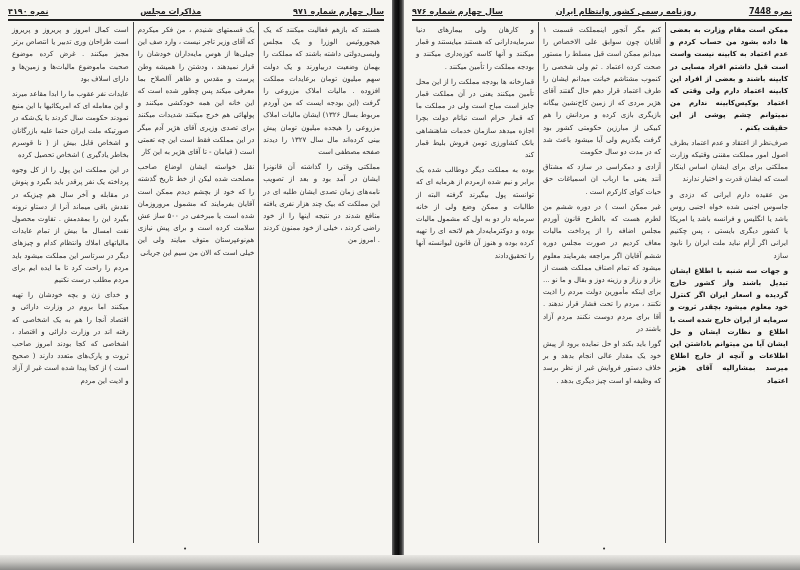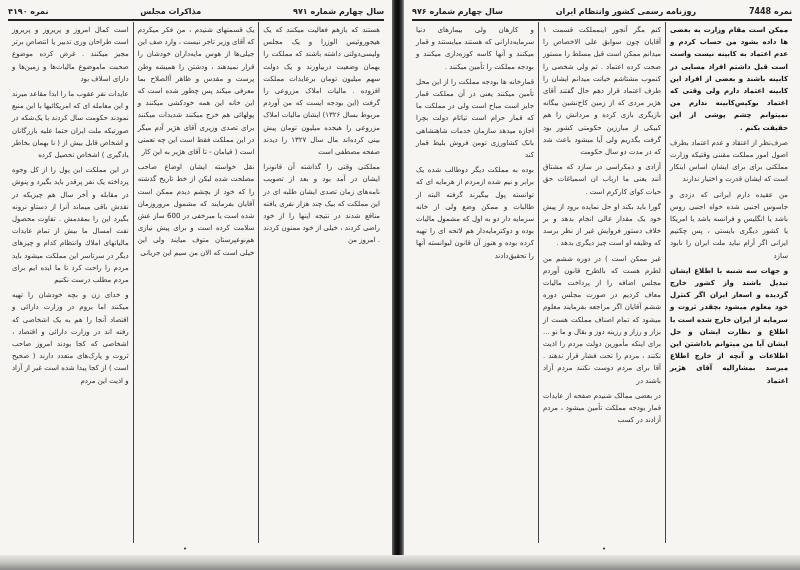--- a/index.html
+++ b/index.html
@@ -26,21 +26,21 @@
   }
   .bottom-edge {
     position:absolute; left:0; top:555px; width:800px; height:15px;
     background:linear-gradient(to bottom,#e8e7e3 0%,#c9c8c4 45%,#8a8a88 100%);
   }
   .header {
     position:absolute; left:8px; right:8px; top:4px; height:14px;
     direction:rtl; display:flex; justify-content:space-between; align-items:center;
     font-size:8px; font-weight:bold; color:#222;
   }
-  .header .hcell { white-space:nowrap; }
+  .header .hcell { white-space:nowrap;text-decoration:underline; }
   .rule {
     position:absolute; left:8px; right:8px; top:19px; height:2px; background:#222;
   }
   .cols {
     position:absolute; left:8px; right:8px; top:22px; bottom:12px;
     display:flex; direction:rtl;
   }
   .col {
     flex:1; direction:rtl; text-align:justify;
     font-size:7px; line-height:12.2px; color:#2a2a2a;
@@ -70,25 +70,25 @@
       <span class="hcell">نمره ۴۱۹۰</span>
     </div>
     <div class="rule"></div>
     <div class="cols">
       <div class="col">
         <p>هستند که بازهم فعالیت میکنند که یک هیجوروئیس الوزرا و یک مجلس ولیسی‌دولتی داشته باشند که مملکت را بهمان وضعیت دربیاورند و یک دولت سهم میلیون تومان برعایدات مملکت افزوده . مالیات املاک مزروعی را گرفت (این بودجه ایست که من آوردم مربوط بسال ۱۳۲۶) ایشان مالیات املاک مزروعی را هیجده میلیون تومان پیش بینی کرده‌اند مال سال ۱۳۲۷ را دیدند صفحه مصطفی است</p>
         <p>مملکتی وقتی را گذاشته آن قانونرا ایشان در آمد بود و بعد از تصویب نامه‌های زمان تصدی ایشان طلبه ای در این مملکت که بیک چند هزار نفری یافته منافع شدند در نتیجه اینها را از خود راضی کردند ، خیلی از خود ممنون کردند . امروز من</p>
       </div>
       <div class="col">
         <p>یک قسمتهای شنیدم ، من فکر میکردم که آقای وزیر تاجر نیست ، وارد صف این جیلی‌ها از هوس مایه‌داران خودشان را قرار نمیدهند ، ودشتن را همیشه وطن پرست و مقدس و ظاهر آالصلاح بما معرفی میکند پس چطور شده است که این خانه این همه خودکشی میکنند و پولهائی هم خرج میکنند شدیدات میکنند برای تصدی وزیری آقای هژیر آدم میگر در این مملکت فقط است این چه تعمتی است ( قیامان - تا آقای هژیر به این کار</p>
-        <p>نقل خواسته ایشان اوضاع صاحب مصلحت شده لیکن از خط تاریخ گذشته را که خود از بچشم دیدم ممکن است آقایان بفرمایند که مشمول مروروزمان شده است یا مبرخفی در 600 ساز عش سلامت کرده است و برای پیش نیازی هم‌نوعپرستان متوف میایند ولی این خیلی است که الان من سیم این جریانی</p>
+        <p>نقل خواسته ایشان اوضاع صاحب مصلحت شده لیکن از خط تاریخ گذشته را که خود از بچشم دیدم ممکن است آقایان بفرمایند که مشمول مروروزمان شده است یا مبرخفی در ۵۰۰ ساز عش سلامت کرده است و برای پیش نیازی هم‌نوعپرستان متوف میایند ولی این خیلی است که الان من سیم این جریانی</p>
       </div>
       <div class="col">
         <p>است کمال امروز و پریروز و پریروز است طراحان وری تدبیر یا انتصاص برتر مجیز میکنند . غرض کرده موضوع صحبت ماموضوع مالیات‌ها و زمین‌ها و دارای اسلاف بود</p>
-        <p>عایدات نفر عقوب ما را ابدا مقاعد میرند و این معامله ای که امریکائیها با این منبع نمودند حکومت سال کردند با یک‌شکه در صورتیکه ملت ایران حتما علیه بازرگانان و اشخاص قابل بیش از ( نا بهمان بخاطر یادگیری ) اشخاص تحصیل کرده</p>
+        <p>عایدات نفر عقوب ما را ابدا مقاعد میرند و این معامله ای که امریکائیها با این منبع نمودند حکومت سال کردند با یک‌شکه در صورتیکه ملت ایران حتما علیه بازرگانان و اشخاص قابل بیش از ( نا قوسرم بخاطر یادگیری ) اشخاص تحصیل کرده</p>
         <p>در این مملکت این پول را از کل وجوه پرداخته یک نفر پرقدر باید بگیرد و پنوش در مقابله و آخر سال هم چیزیکه در نقدش باقی میماند آنرا از دستاو نرونه بگیرد این را بمقدمش . تفاوت محصول نفت امسال ما بیش از تمام عایدات مالیاتهای املاك وانتظام کدام و چیزهای دیگر در سرتاسر این مملکت میشود باید مردم را راحت کرد تا ما ایده ایم برای مردم مطلب درست نکنیم</p>
         <p>و خدای زن و بچه خودشان را تهیه میکنند اما بروم در وزارت دارائی و اقتصاد آنجا را هم به یک اشخاصی که رفته اند در وزارت دارائی و اقتصاد ، اشخاصی که کجا بودند امروز صاحب ثروت و پارک‌های متعدد دارند ( صحیح است ) از کجا پیدا شده است غیر از آزاد و اذیت این مردم</p>
       </div>
     </div>
     <div class="page-num">•</div>
   </div>
 
   <div class="fold"></div>
 
   <div class="page right">
@@ -101,23 +101,22 @@
     <div class="cols">
       <div class="col">
         <p class="bold">ممکن است مقام وزارت به بعضی ها داده بشود من حساب کردم و عدم اعتماد به کابینه نیست واست است قبل داشتم افراد مسایی در کابینه باشند و بعضی از افراد این کابینه اعتماد دارم ولی وقتی که اعتماد بوکیس‌کابینه ندارم من نمیتوانم چشم پوشی از این حقیقت بکنم .</p>
         <p>صرف‌نظر از اعتقاد و عدم اعتماد بطرف اصول امور مملکت مقننی وقتیکه وزارت مملکتی برای برای ایشان اساس اینکار است که ایشان قدرت و اختیار ندارند</p>
         <p>من عقیده دارم ایرانی که دزدی و جاسوس اجنبی شده خواه اجنبی روس باشد یا انگلیس و فرانسه باشد یا امریکا یا کشور دیگری بایستی ، پس چکنیم ایرانی اگر آرام نباید ملت ایران را نابود سازد</p>
         <p class="bold">و جهات سه شنبه با اطلاع ایشان تبدیل باشند واز کشور خارج گردیده و اسعار ایران اگر کنترل خود معلوم میشود بچقدر ثروت و سرمایه از ایران خارج شده است با اطلاع و نظارت ایشان و حل ایشان آیا من میتوانم باداشتن این اطلاعات و آنچه از خارج اطلاع میرسد بمشارالیه آقای هژیر اعتماد</p>
       </div>
       <div class="col">
         <p>کنم مگر آنجور اینمملکت قسمت ۱ آقایان چون سوابق علی الاخصاص را میدانم ممکن است قبل مسلط را مستور صحت کرده اعتماد . ثم ولی شخصی را کنموب مشتاشم خیانت میدانم ایشان را طرف اعتماد قرار دهم حال گفتند آقای هژیر مردی که از زمین کاخ‌نشین بیگانه بازیگری بازی کرده و مردانش را هم کبیکی از مبارزین حکومتی کشور بود گرفت یگذریم ولی آیا میشود باعث شد که در مدت دو سال حکومت</p>
         <p>آزادی و دمکراسی در سازد که مشتاق آنند یعنی ما ارباب ان اسمیاغات حق حیات کوای کارکرم است .</p>
+        <p>غیر ممکن است ) در دوره ششم من لطرم هست که بالطرح قانون آوردم مجلس اضافه را از پرداخت ماليات معاف کردیم در صورت مجلس دوره ششم آقایان اگر مراجعه بفرمایند معلوم میشود که تمام اصناف مملکت هست از بزاز و رزاز و رزینه دوز و بقال و ما نو ... برای اینکه مأمورین دولت مردم را اذیت نکنند ، مردم را تحت فشار قرار ندهند . آقا برای مردم دوست نکنند مردم آزاد باشند در</p>
         <p>گورا باید بکند او حل نمایده برود از پیش خود یک مقدار عالی انجام بدهد و بر خلاف دستور فروایش غیر از نظر برسد که وظیفه او است چیز دیگری بدهد .</p>
-        <p>غیر ممکن است ) در دوره ششم من لطرم هست که بالطرح قانون آوردم مجلس اضافه را از پرداخت ماليات معاف کردیم در صورت مجلس دوره ششم آقایان اگر مراجعه بفرمایند معلوم میشود که تمام اصناف مملکت هست از بزاز و رزاز و رزینه دوز و بقال و ما نو ... برای اینکه مأمورین دولت مردم را اذیت نکنند ، مردم را تحت فشار قرار ندهند . آقا برای مردم دوست نکنند مردم آزاد باشند در</p>
-        <p>در بعضی ممالک شنیدم صفحه از عایدات قمار بودجه مملکت تأمین میشود ، مردم آزادند در کسب</p>
       </div>
       <div class="col">
         <p>و کارهان ولی بیمارهای دنیا سرمایه‌دارانی که هستند میایستند و قمار میکنند و آنها کاسه کوزه‌داری میکنند و بودجه مملکت را تأمین میکنند .</p>
         <p>قمارخانه ها بودجه مملکت را از این محل تأمین میکنند یعنی در آن مملکت قمار جایز است مباح است ولی در مملکت ما که قمار حرام است تیاتام دولت بچرا اجازه میدهد سازمان خدمات شاهنشاهی بانک کشاورزی تومن فروش بلیط قمار کند</p>
         <p>بوده به مملکت دیگر دوطالب شده یک برابر و نیم شده ازمردم از هرمایه ای که توانسته پول بیگیرند گرفته البته از طالبات و ممکن وضع ولی از خانه سرمایه دار دو به اول که مشمول مالیات بوده و دوکترمایه‌دار هم لاتحه ای را تهیه کرده بوده و هنوز آن قانون لیوانسته آنها را تحقیق‌دادند</p>
       </div>
     </div>
     <div class="page-num">•</div>
   </div>
 

